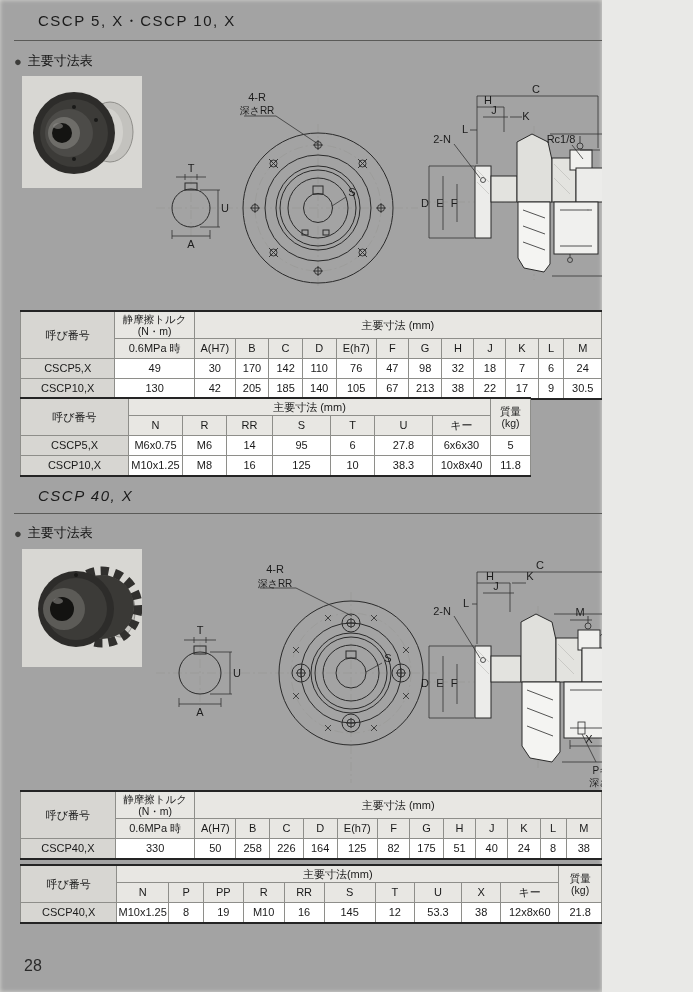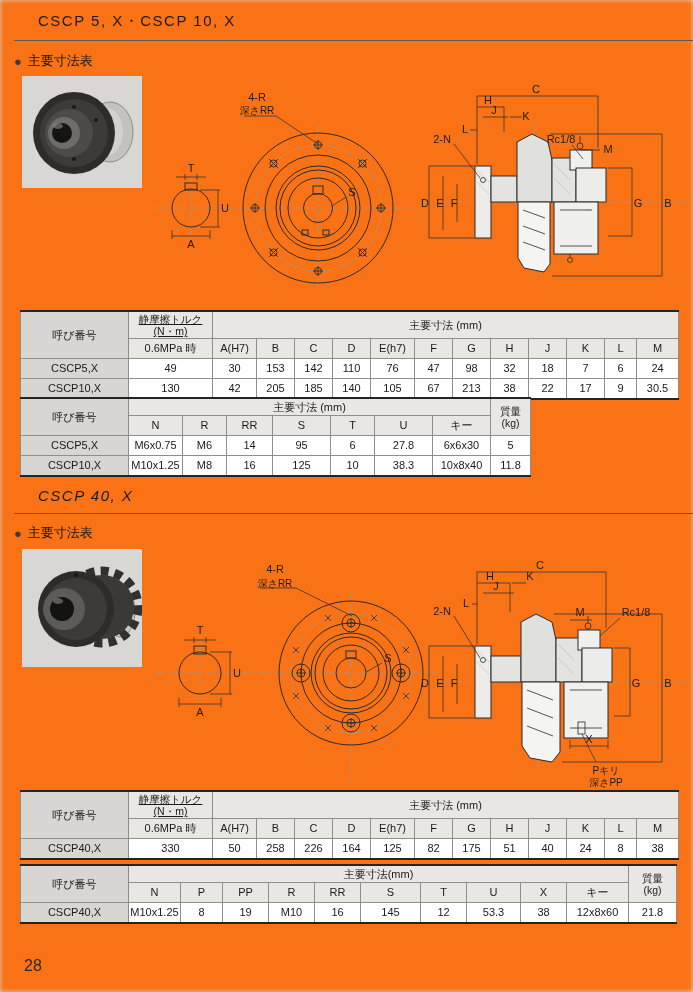--- a/index.html
+++ b/index.html
@@ -1,32 +1,32 @@
 <!DOCTYPE html>
 <html><head>
 <meta charset="utf-8">
 <style>
   html,body{margin:0;padding:0;}
   body{font-family:"Liberation Sans","DejaVu Sans",sans-serif;background:#e9e9e7;}
-  #page{position:relative;width:693px;height:992px;background:#f97316;overflow:hidden;
+  #page{position:relative;width:602px;height:992px;background:#a3a3a3;overflow:hidden;
         box-shadow:inset 0 0 4px #d8d8d4;}
   .abs{position:absolute;}
   .title{font-size:15px;letter-spacing:1.5px;color:#1b1b1b;}
   .rule{height:1px;background:#5a5a58;}
   .heading{font-size:13px;color:#151515;display:flex;align-items:center;}
   .bullet{color:#3c3c3a;font-size:13px;margin-right:6px;}
   .pagenum{font-size:16px;color:#2a2a2a;}
   table{border-collapse:collapse;table-layout:fixed;font-size:11px;color:#1a1a1a;
         border-top:2px solid #242424;border-bottom:2px solid #242424;}
   th,td{border:1px solid #8e8e8a;text-align:center;padding:0 1px;font-weight:normal;
         height:19px;line-height:1.15;overflow:hidden;white-space:nowrap;}
   td{background:#ffffff;}
   .shadeA{background:#d7d6d2;}
   .shadeB{background:#e8e7e3;}
-  .twoline{height:26px;text-decoration:underline;}
+  .twoline{height:26px;}
   .hdrline{display:block;font-size:10.5px;}
   svg text{font-size:11px;fill:#1c1c1c;font-family:"Liberation Sans","DejaVu Sans",sans-serif;}
   svg .jp{font-size:10px;}
 </style>
 </head>
 <body>
 
 <div id="page">
 
   <div class="abs title" style="left:38px;top:12px;">CSCP 5, X・CSCP 10, X</div>
@@ -248,21 +248,21 @@
       <th class="shadeB">H</th>
       <th class="shadeB">J</th>
       <th class="shadeB">K</th>
       <th class="shadeB">L</th>
       <th class="shadeB">M</th>
     </tr>
     <tr>
       <th class="shadeA">CSCP5,X</th>
       <td>49</td>
       <td>30</td>
-      <td>153</td>
+      <td>170</td>
       <td>142</td>
       <td>110</td>
       <td>76</td>
       <td>47</td>
       <td>98</td>
       <td>32</td>
       <td>18</td>
       <td>7</td>
       <td>6</td>
       <td>24</td>

